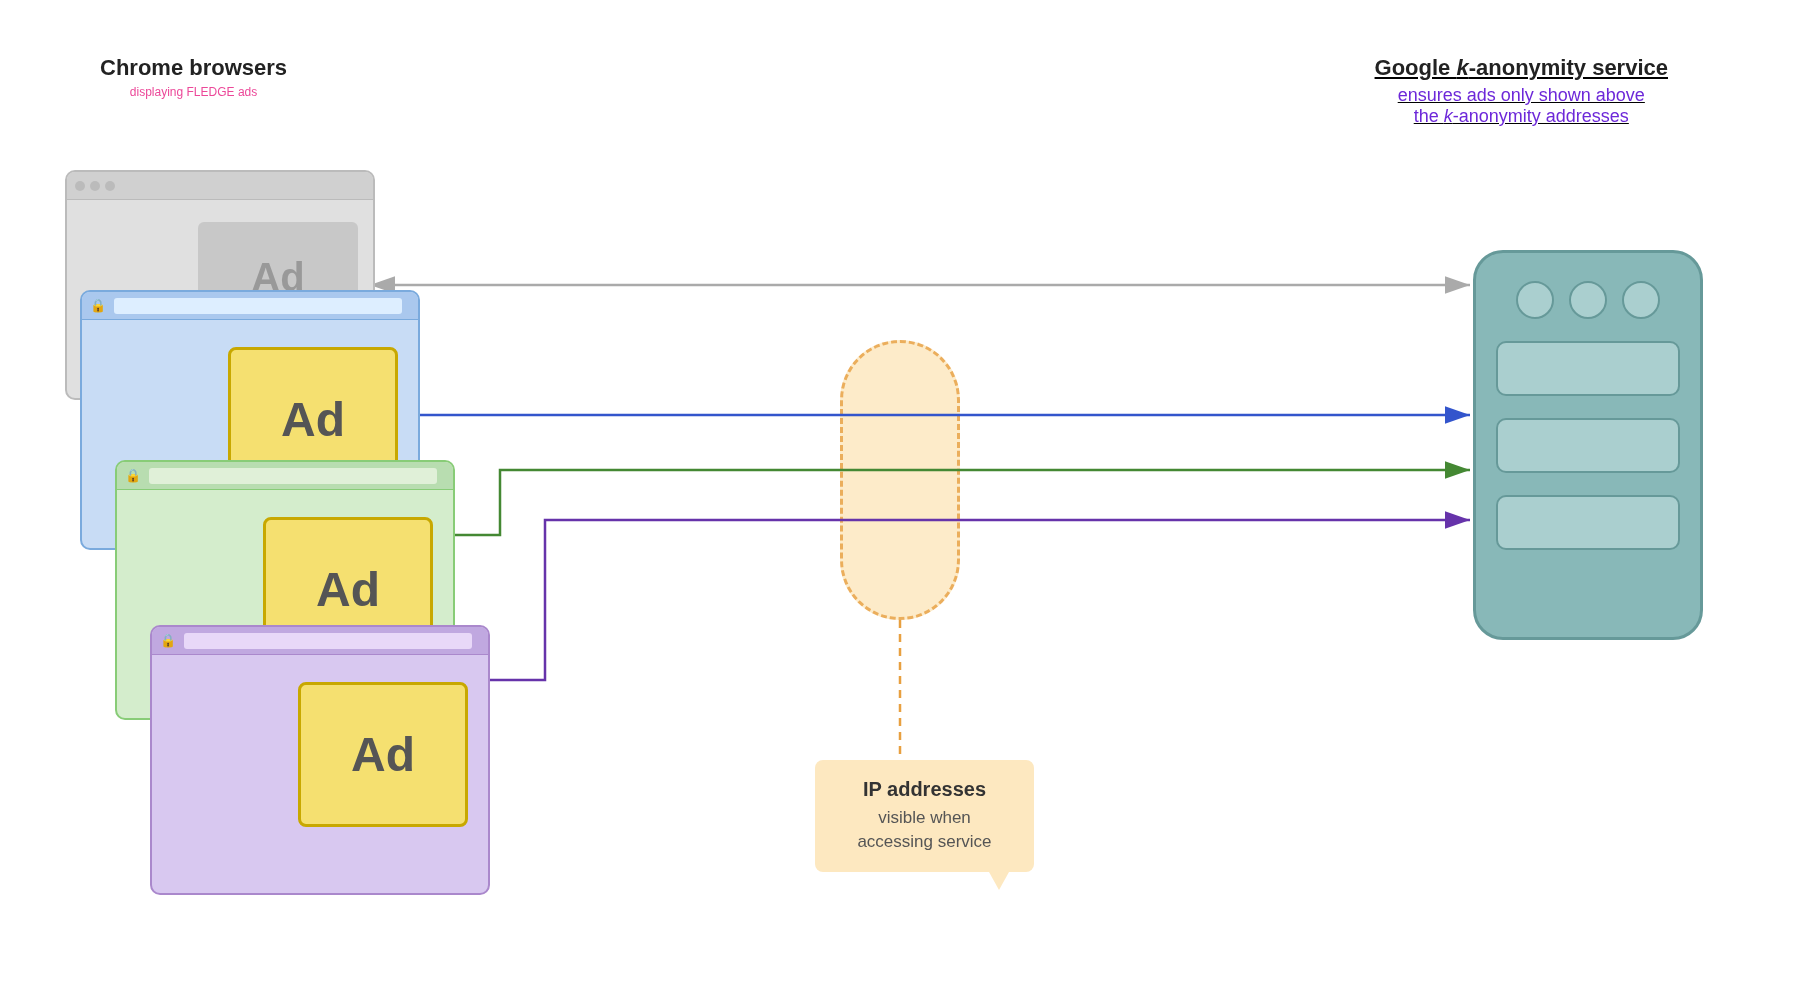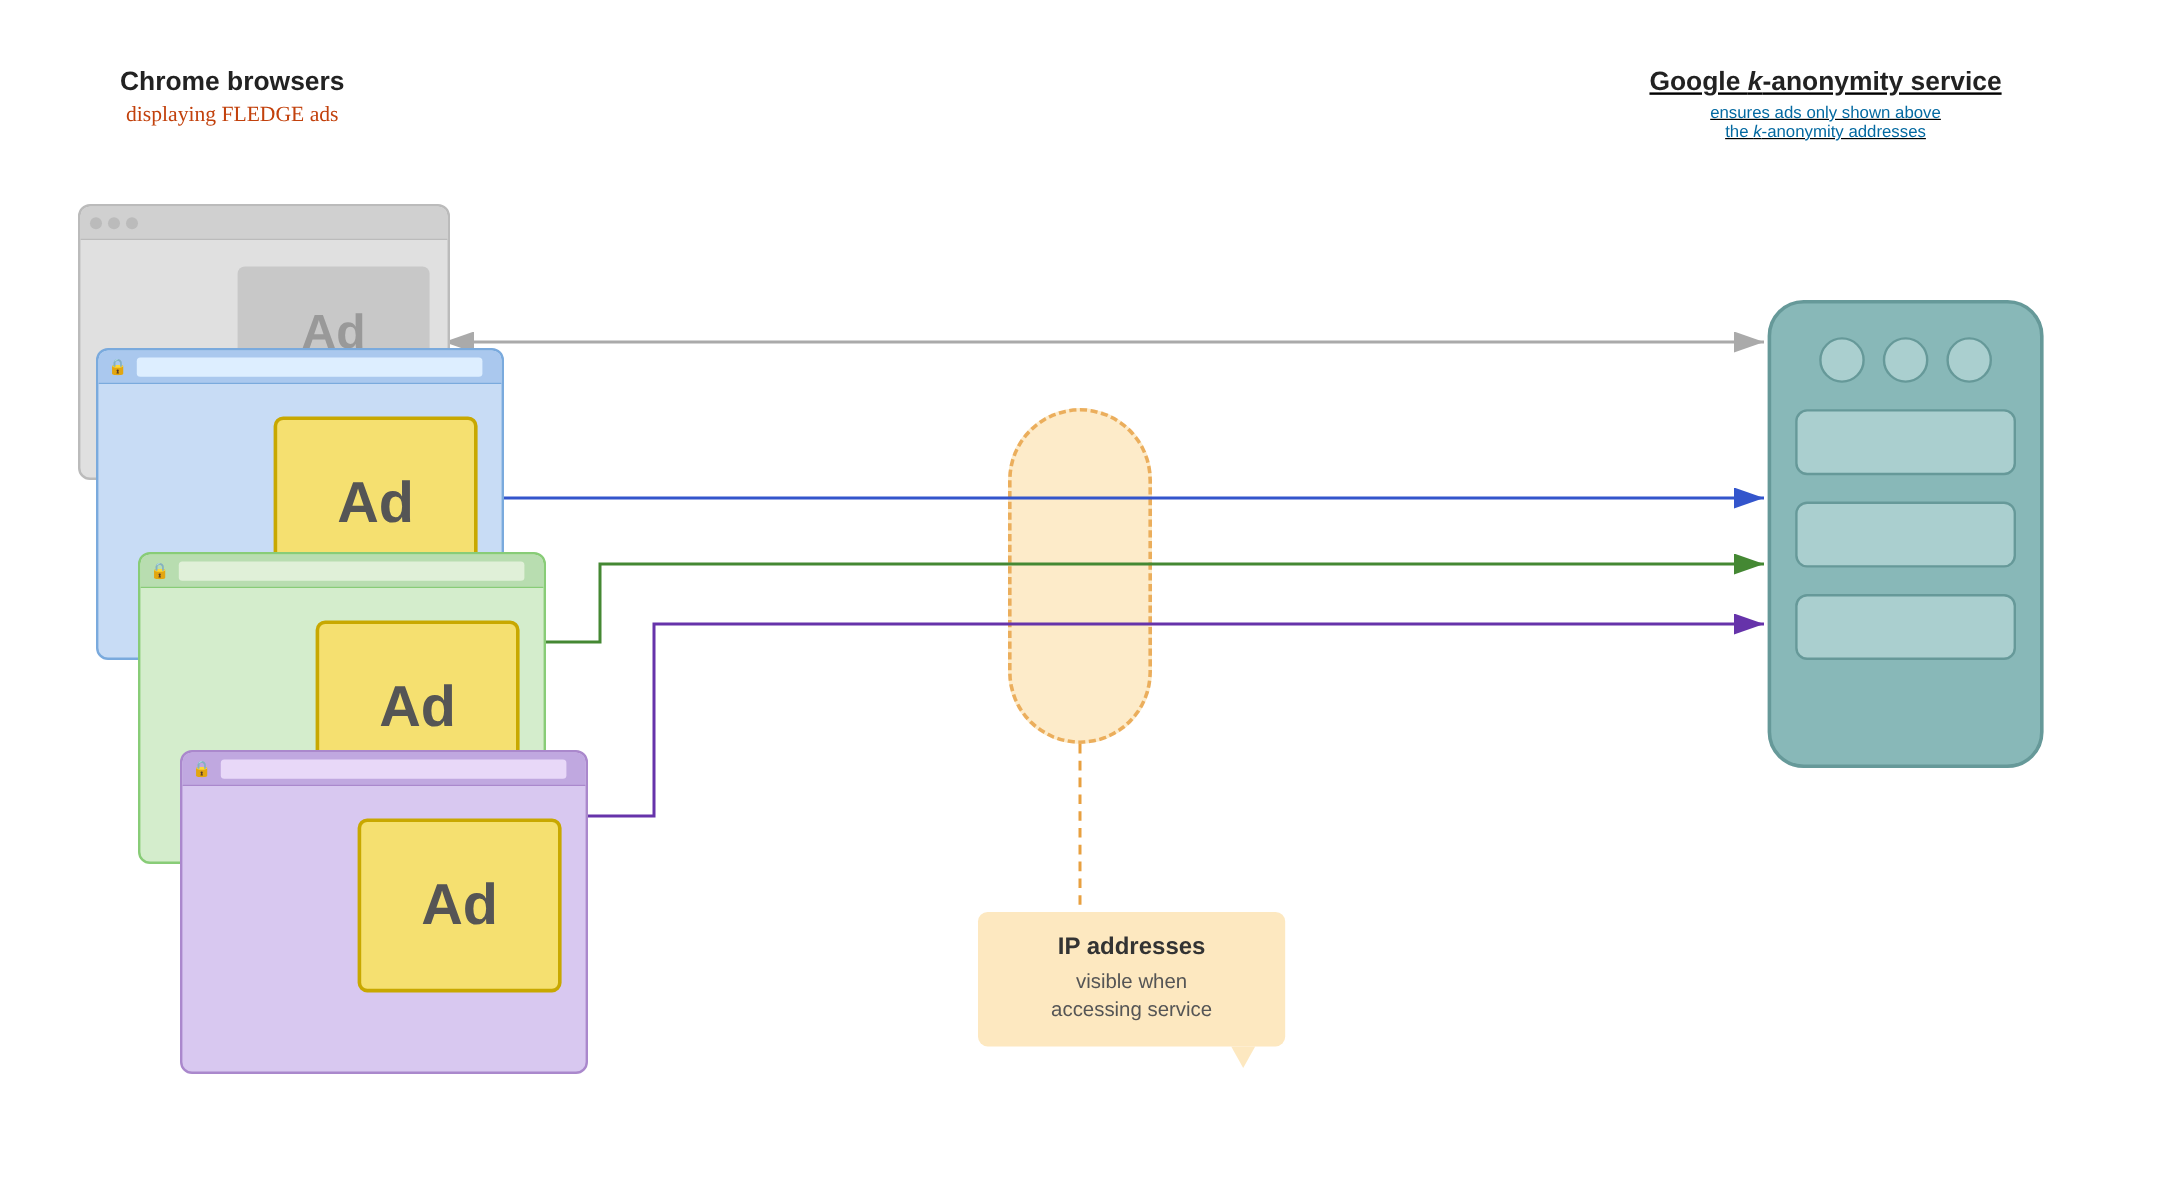--- a/index.html
+++ b/index.html
@@ -24,44 +24,43 @@
       top: 55px;
       left: 100px;
       text-align: center;
     }
     .header-left .title {
       font-size: 22px;
       font-weight: bold;
       color: #222;
     }
     .header-left .subtitle {
-      font-size: 18px;
-      color: #c2410c;
+      font-size: 12px;
+      color: #ec4899;
       margin-top: 4px;
-      font-family: Liberation Serif, serif;
     }
 
     .header-right {
       position: absolute;
       top: 55px;
       right: 130px;
       text-align: center;
       text-decoration: underline;
     }
     .header-right .title {
       font-size: 22px;
       font-weight: bold;
       color: #222;
     }
     .header-right .title em {
       font-style: italic;
     }
     .header-right .subtitle {
-      font-size: 14px;
-      color: #0369a1;
+      font-size: 18px;
+      color: #6d28d9;
       margin-top: 4px;
     }
     .header-right .subtitle em {
       font-style: italic;
     }
 
     
     .browser {
       position: absolute;
       border-radius: 10px;
@@ -298,21 +297,21 @@
       border-radius: 60px;
       background: #fde8c0;
       opacity: 0.85;
     }
 
     
     .ip-label-box {
       position: absolute;
       top: 760px;
       left: 815px;
-      width: 256px;
+      width: 219px;
       background: #fde8c0;
       border: none;
       border-radius: 8px;
       padding: 18px 20px;
       text-align: center;
     }
     .ip-label-box::after {
       content: '';
       position: absolute;
       bottom: -18px;

